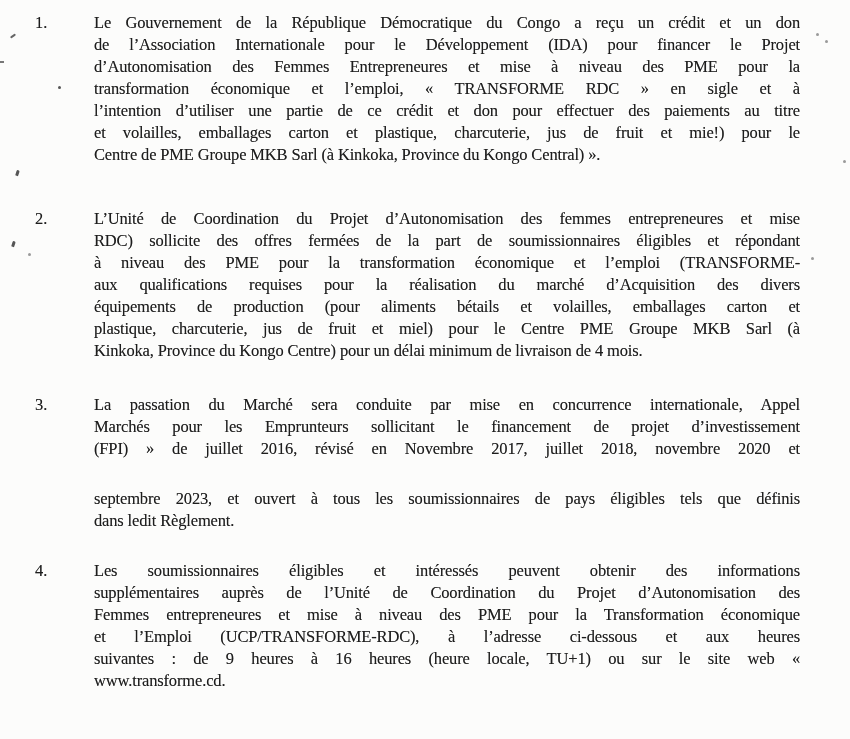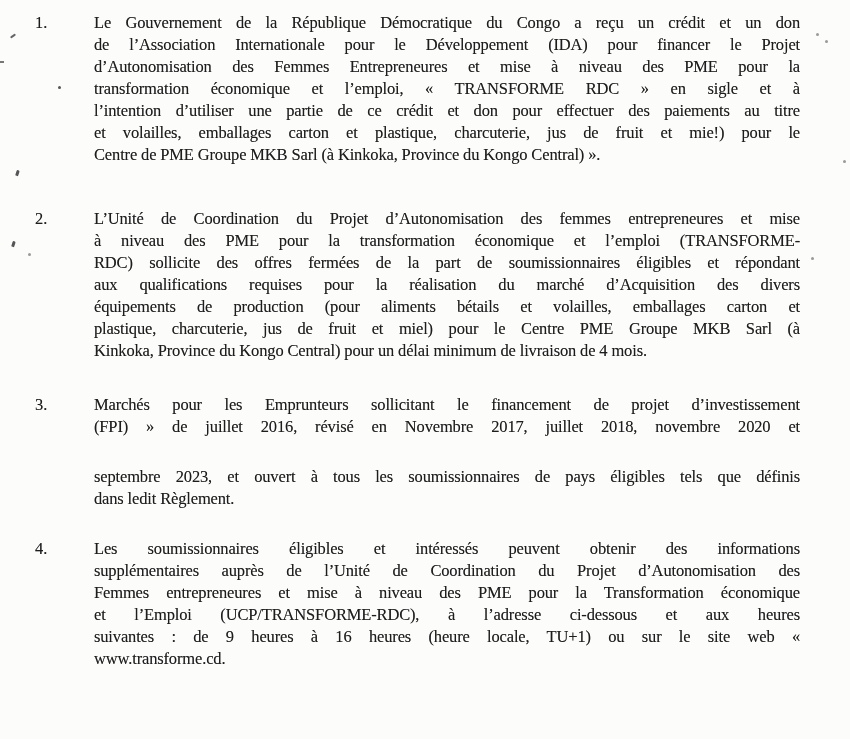--- a/index.html
+++ b/index.html
@@ -81,33 +81,34 @@
             <div class="line"><span>et volailles, emballages carton et plastique, charcuterie, jus de fruit et mie!) pour le</span></div>
             <div class="line line-last"><span>Centre de PME Groupe MKB Sarl (à Kinkoka, Province du Kongo Central) ».</span></div>
           </div>
         </div>
       </div>
       <div class="para-row">
         <div class="para-num">2.</div>
         <div class="para-body">
           <div class="para-block">
             <div class="line"><span>L’Unité de Coordination du Projet </span><span class="it">d’Autonomisation des femmes entrepreneures et mise</span></div>
+            <div class="line"><span class="it">RDC)</span><span> sollicite des offres fermées de la part de soumissionnaires éligibles et répondant</span></div>
             <div class="line"><span class="it">à niveau des PME pour la transformation économique et l’emploi (TRANSFORME-</span></div>
-            <div class="line"><span class="it">RDC)</span><span> sollicite des offres fermées de la part de soumissionnaires éligibles et répondant</span></div>
             <div class="line"><span>aux qualifications requises pour la réalisation du marché </span><span class="it">d’Acquisition des divers</span></div>
             <div class="line"><span class="it">équipements de production (pour aliments bétails et volailles, emballages carton et</span></div>
             <div class="line"><span class="it">plastique, charcuterie, jus de fruit et miel) pour le Centre PME Groupe MKB Sarl (à</span></div>
-            <div class="line line-last"><span class="it">Kinkoka, Province du Kongo Central)</span><span> pour un délai minimum de livraison de 4 mois.</span></div>
+            <div class="line line-last"><span class="it">Kinkoka, Province du Kongo Centre)</span><span> pour un délai minimum de livraison de 4 mois.</span></div>
           </div>
         </div>
       </div>
       <div class="para-row">
         <div class="para-num">3.</div>
         <div class="para-body">
           <div class="para-block">
+            <div class="line"><span>La passation du Marché sera conduite par mise en concurrence internationale, Appel</span></div>
             <div class="line"><span class="it">Marchés pour les Emprunteurs sollicitant le financement de projet d’investissement</span></div>
             <div class="line"><span class="it">(FPI) » de juillet 2016,</span><span> révisé en Novembre 2017, juillet 2018, </span><span class="it">novembre 2020 et</span></div>
           </div>
           <div class="para-block block-gap">
             <div class="line"><span class="it">septembre 2023,</span><span> et ouvert à tous les soumissionnaires de pays éligibles tels que définis</span></div>
             <div class="line line-last"><span>dans ledit Règlement.</span></div>
           </div>
         </div>
       </div>
       <div class="para-row">

